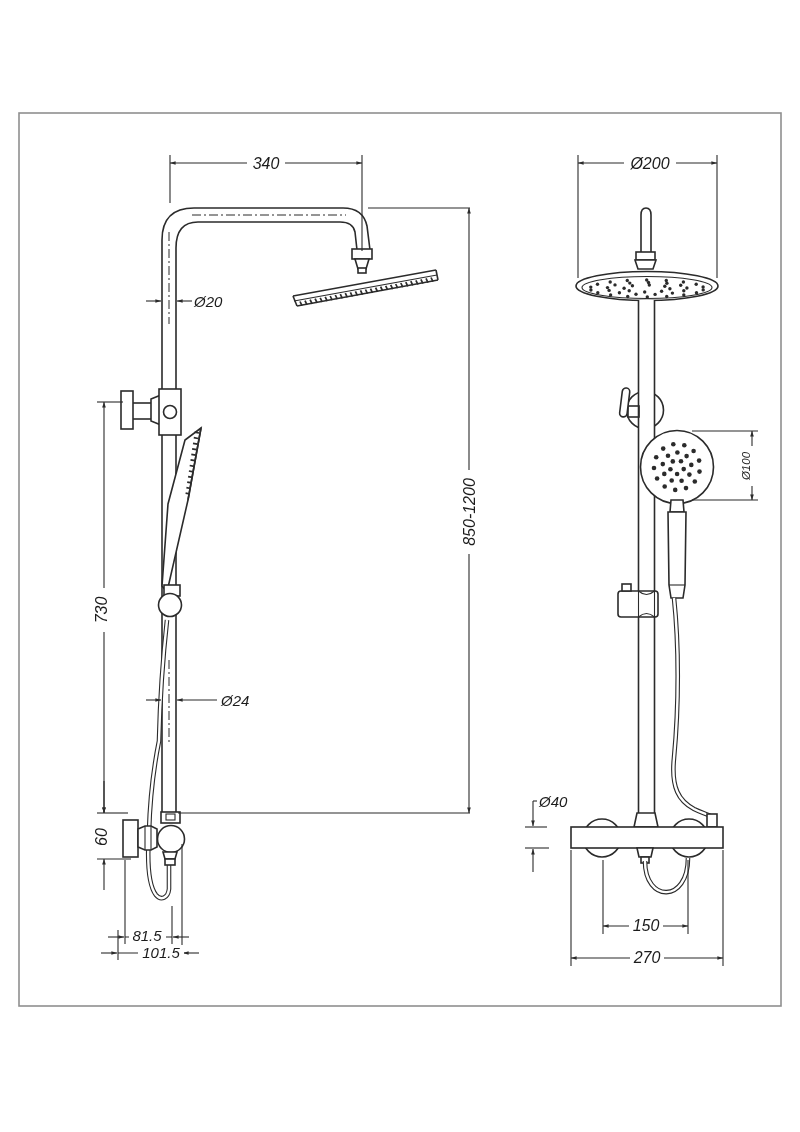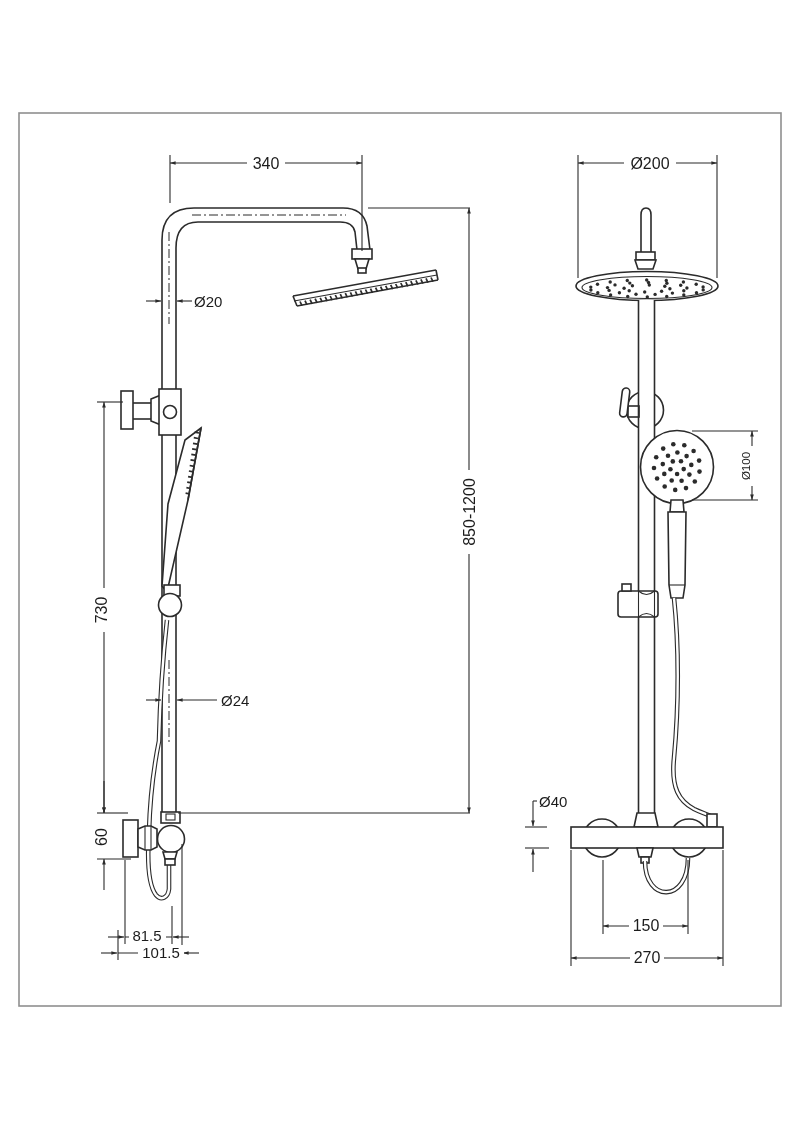--- a/index.html
+++ b/index.html
@@ -1,16 +1,16 @@
 <!DOCTYPE html>
 <html><head>
 <meta charset="utf-8">
 <style>
   html,body{margin:0;padding:0;background:#ffffff;}
-  .page{position:relative;width:800px;height:1132px;background:#ffffff;overflow:hidden;}
+  .page{position:relative;width:800px;height:1132px;background:#ffffff;overflow:hidden;font-style:italic;}
   svg{position:absolute;left:0;top:0;}
   text{font-family:"Liberation Sans","DejaVu Sans",sans-serif;fill:#1c1c1c;}
   .ln{stroke:#2b2b2b;stroke-width:1.6;fill:none;}
   .lnf{stroke:#2b2b2b;stroke-width:1.6;fill:#ffffff;}
   .thin{stroke:#2b2b2b;stroke-width:1.1;fill:none;}
   .dim{stroke:#2b2b2b;stroke-width:1.1;fill:none;}
   .cl{stroke:#2b2b2b;stroke-width:1;fill:none;stroke-dasharray:9 3 2 3;}
   .hose-out{stroke:#2b2b2b;stroke-width:4.6;fill:none;}
   .hose-in{stroke:#ffffff;stroke-width:2.4;fill:none;}
   .dimtext{font-size:16px;}

